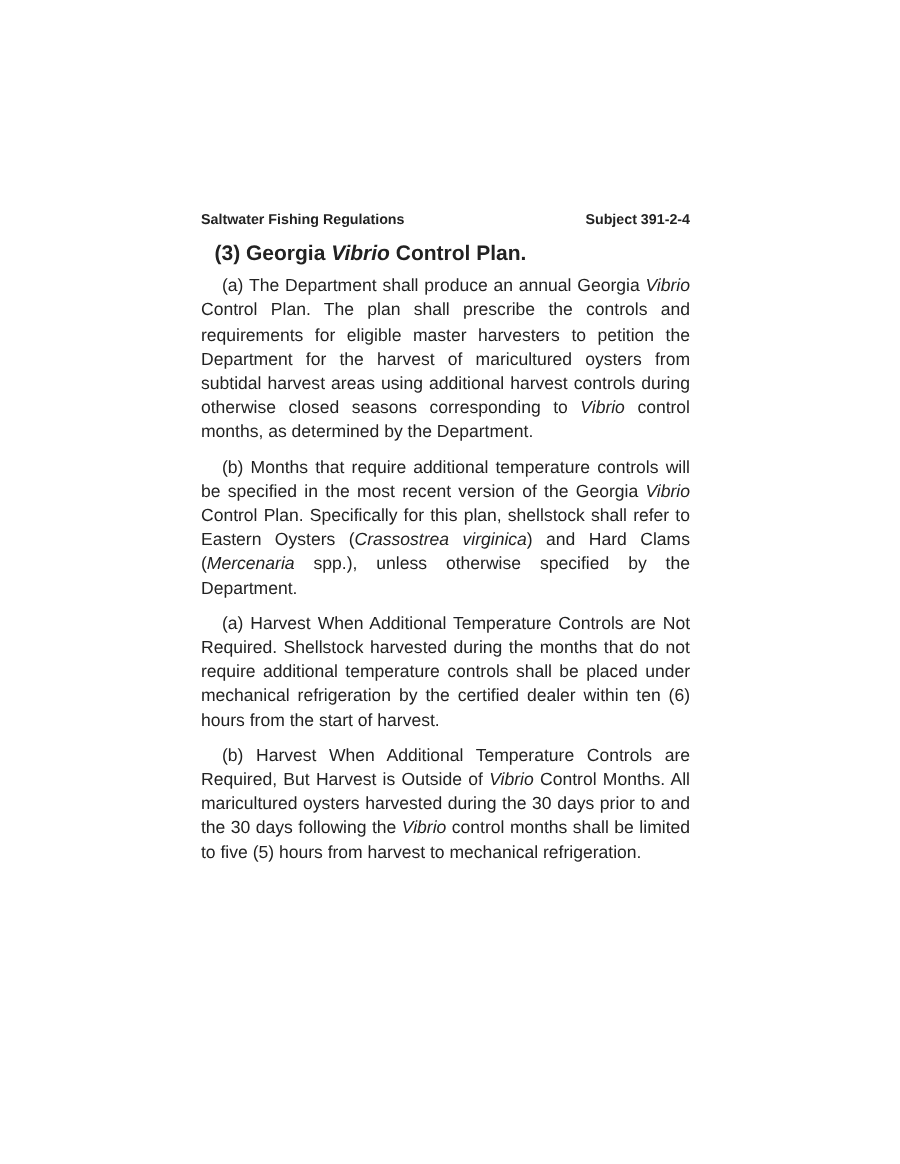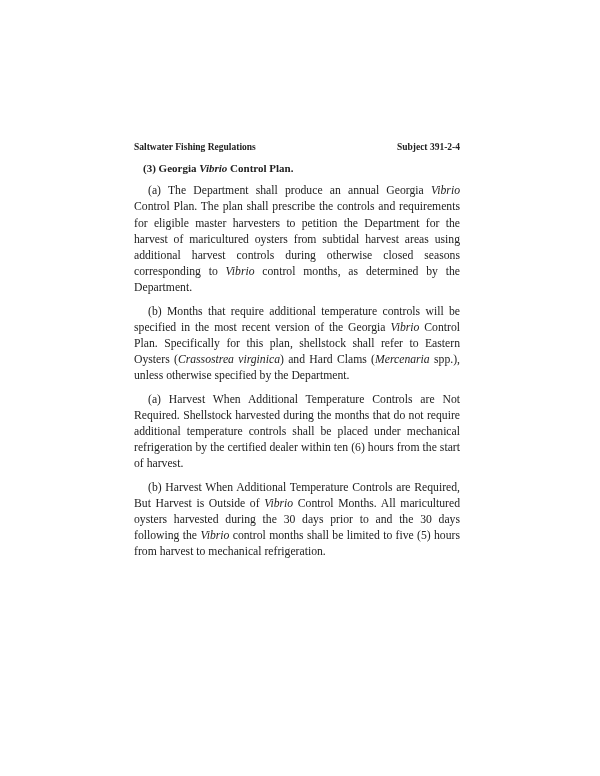--- a/index.html
+++ b/index.html
@@ -5,21 +5,21 @@
   html, body {
     margin: 0;
     padding: 0;
     background: #ffffff;
   }
   .sheet {
     position: relative;
     width: 512px;
     height: 776px;
     background: var(--paper, #ffffff);
-    font-family: Liberation Serif, serif;
+    font-family: Liberation Sans, sans-serif;
     color: var(--ink, #222222);
     overflow: hidden;
   }
   .content {
     position: absolute;
     left: 134px;
     top: 141px;
     width: 326px;
   }
   .running-header {
@@ -36,21 +36,21 @@
     line-height: 16.2px;
     text-align: justify;
     text-indent: 14px;
   }
   .para.continuation {
     text-indent: 0;
     margin-top: 13px;
   }
   .heading {
     margin: 7px 0 0 9px;
-    font-size: 11px;
+    font-size: 14px;
     line-height: 16.2px;
     font-weight: 700;
     text-align: left;
     text-indent: 0;
   }
   .italic { font-style: italic; }
   .page-footer {
     position: absolute;
     top: 712px;
     left: 0;

